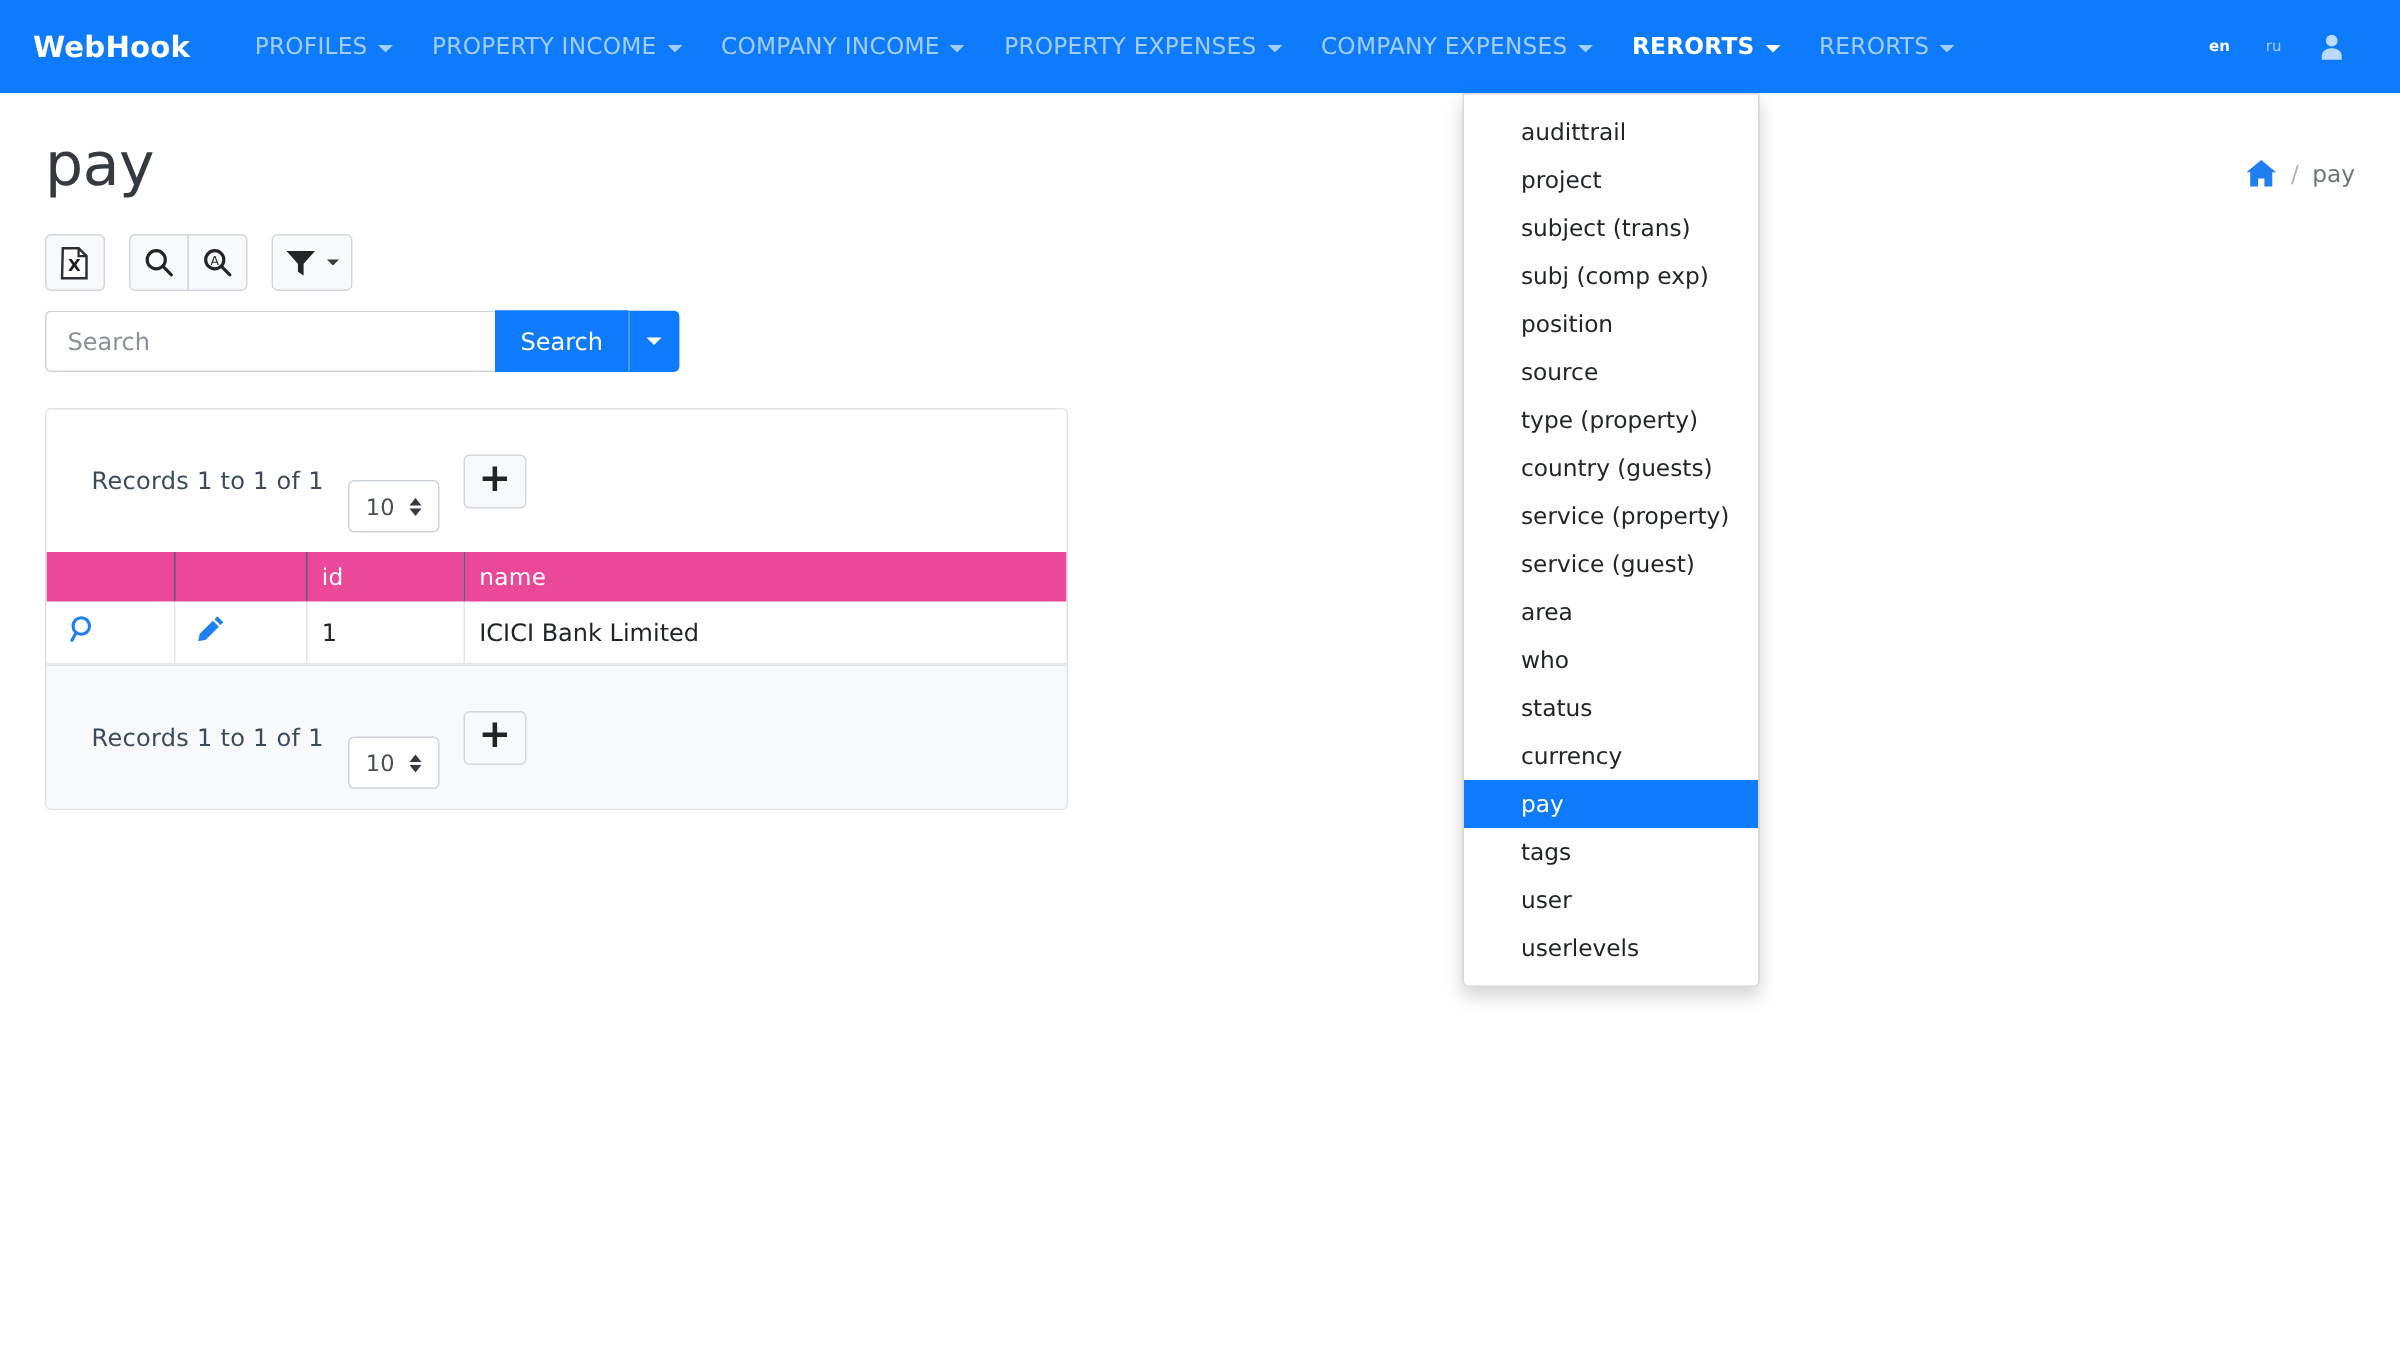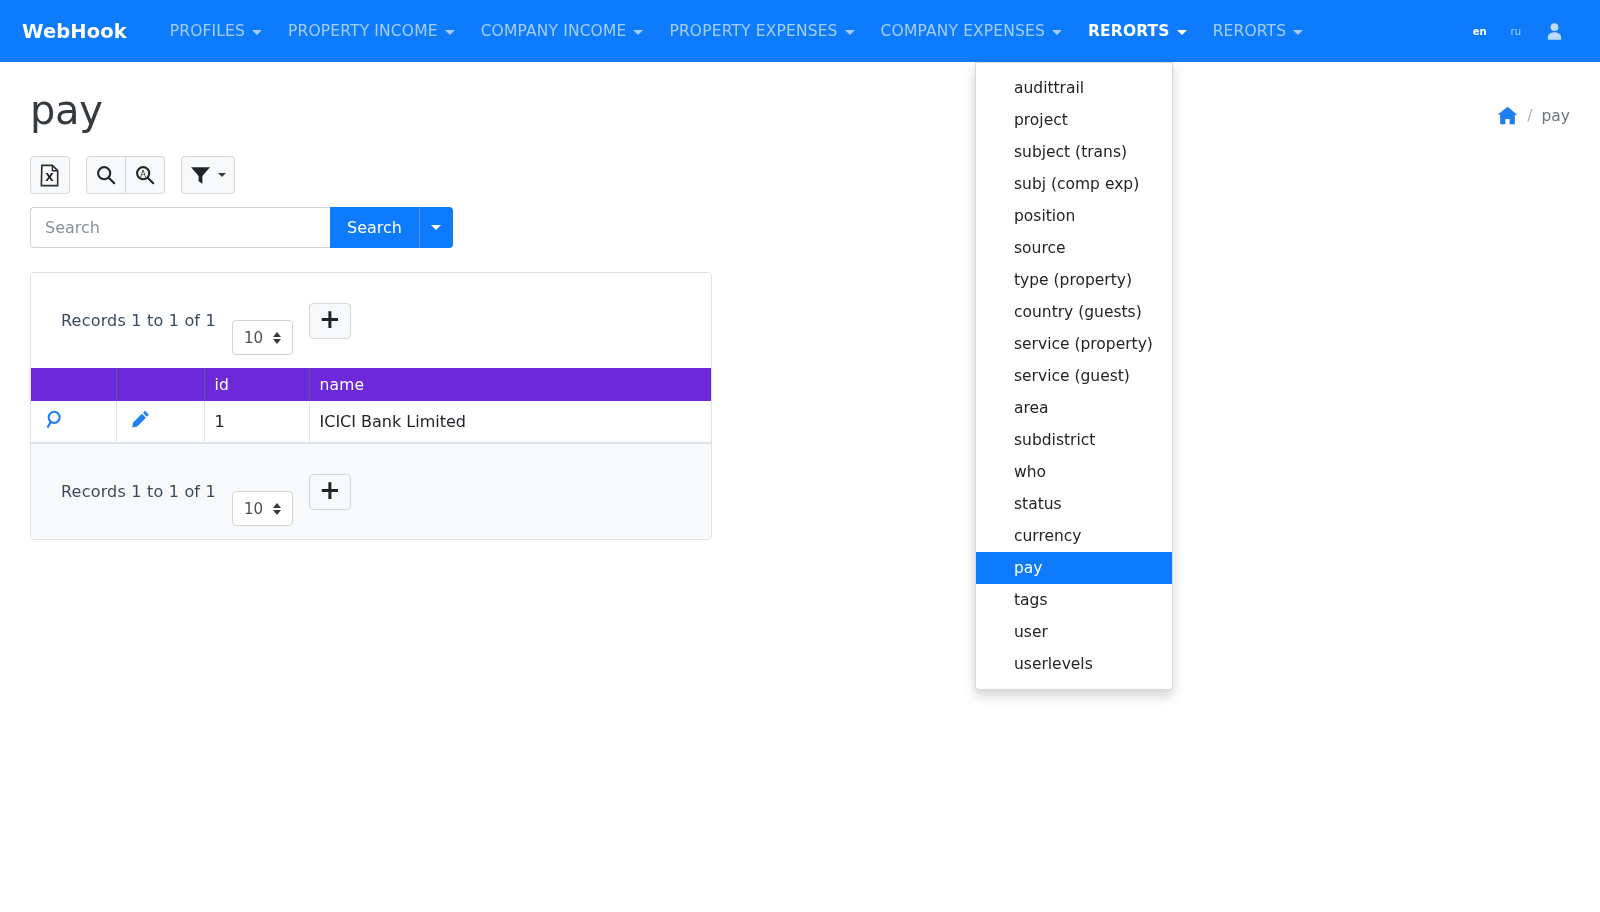--- a/index.html
+++ b/index.html
@@ -282,21 +282,21 @@
     font-weight: 600;
     padding-bottom: 3px;
   }
 
   table.grid {
     width: 100%;
     border-collapse: collapse;
     table-layout: fixed;
   }
   table.grid thead th {
-    background: #6d28d9;
+    background: #ec4899;
     color: #ffffff;
     font-size: 15.5px;
     font-weight: normal;
     text-align: left;
     padding: 1px 10px;
     height: 33px;
     border-right: 1px solid #55627a;
     letter-spacing: 0.2px;
   }
   table.grid thead th:last-child { border-right: none; }
@@ -368,21 +368,20 @@
     <div class="dropdown-item">project</div>
     <div class="dropdown-item">subject (trans)</div>
     <div class="dropdown-item">subj (comp exp)</div>
     <div class="dropdown-item">position</div>
     <div class="dropdown-item">source</div>
     <div class="dropdown-item">type (property)</div>
     <div class="dropdown-item">country (guests)</div>
     <div class="dropdown-item">service (property)</div>
     <div class="dropdown-item">service (guest)</div>
     <div class="dropdown-item">area</div>
-    <div class="dropdown-item">subdistrict</div>
     <div class="dropdown-item">who</div>
     <div class="dropdown-item">status</div>
     <div class="dropdown-item">currency</div>
     <div class="dropdown-item selected">pay</div>
     <div class="dropdown-item">tags</div>
     <div class="dropdown-item">user</div>
     <div class="dropdown-item">userlevels</div>
   </div>
 </div>
 

